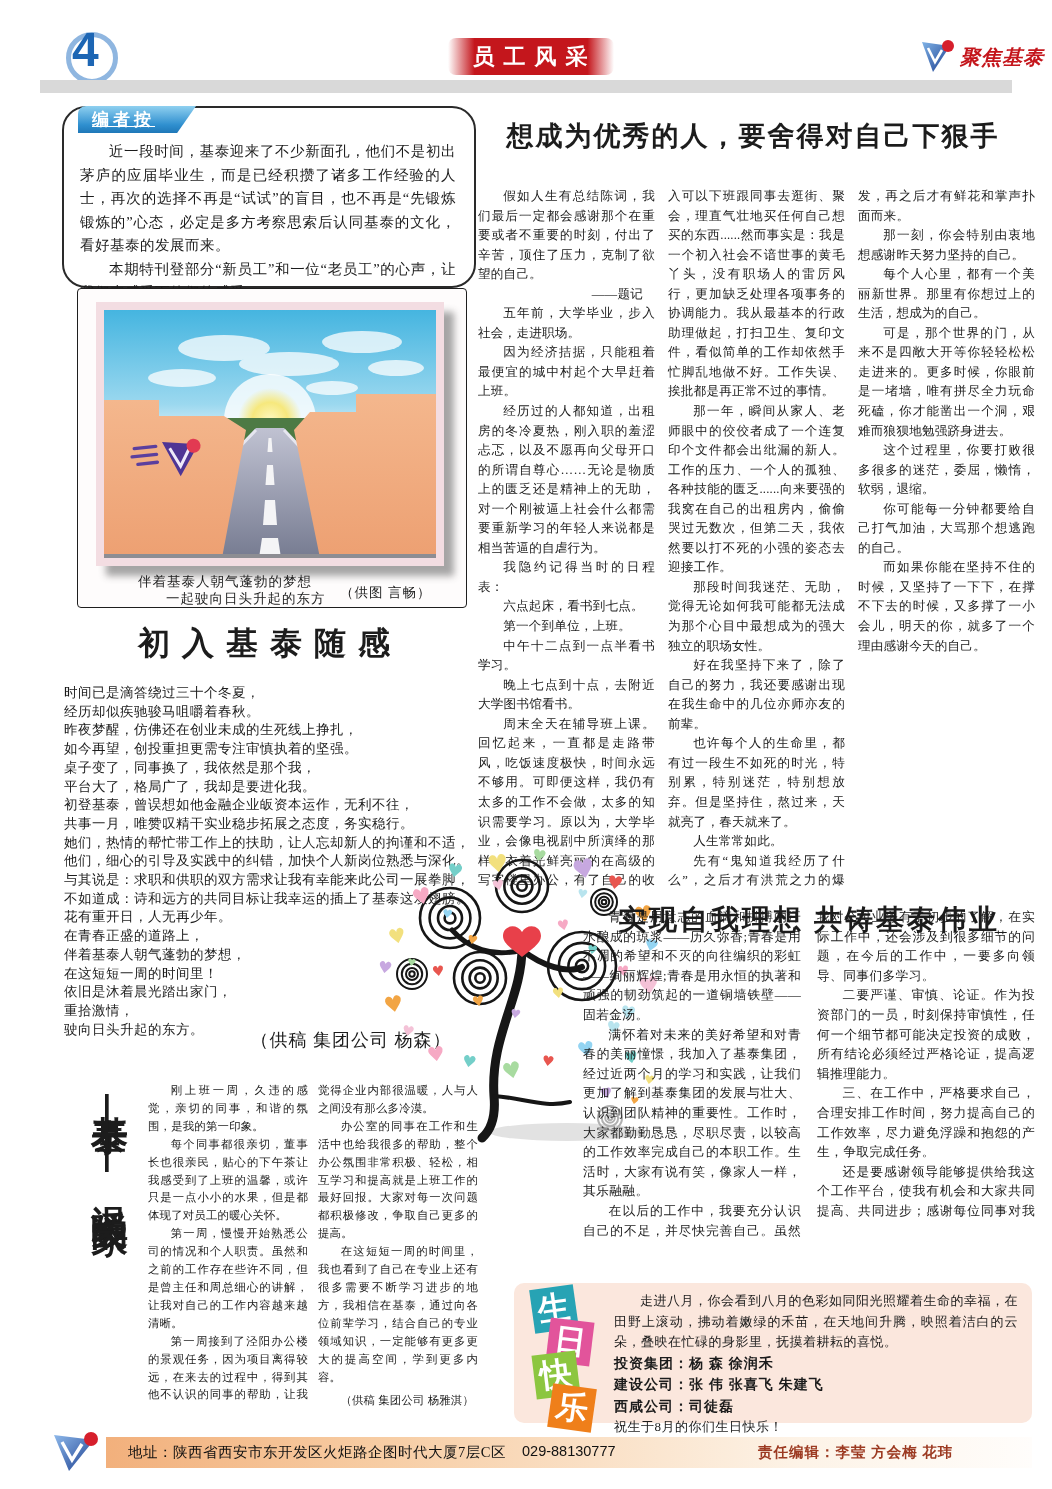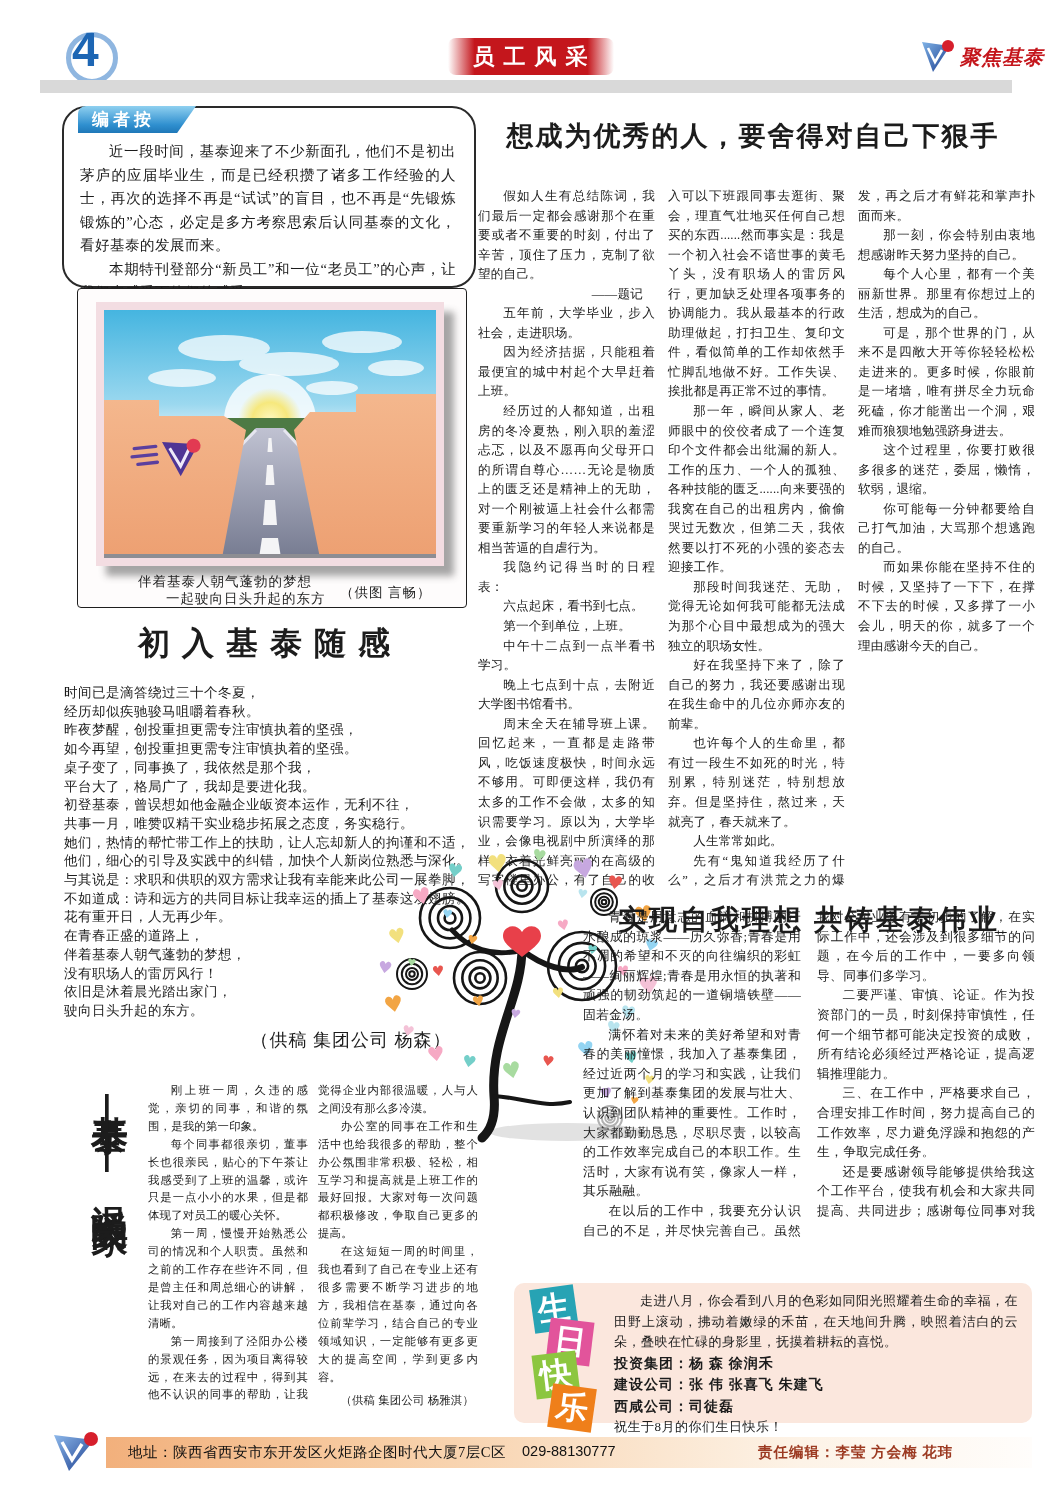--- a/index.html
+++ b/index.html
@@ -19,21 +19,21 @@
   .brand{left:920px;top:36px;width:150px;height:42px;display:flex;align-items:center;}
   .brand .mark{width:36px;height:38px;margin-right:4px;}
   .brand .btxt{color:#c4161c;font:700 italic 20px "Liberation Serif","DejaVu Serif",serif;letter-spacing:1px;white-space:nowrap;}
 
   
   .edbox{left:62px;top:106px;width:410px;height:178px;border:2px solid #2a2a2a;border-radius:24px;}
   .edtab{position:absolute;left:14px;top:-2px;width:118px;height:27px;
          background:linear-gradient(180deg,#8fd0f0 0%,#2f8fcf 70%,#1f78b8 100%);
          clip-path:polygon(0 0,100% 0,84% 100%,0 100%);border-radius:8px 0 0 0;
          display:flex;align-items:center;}
-  .edtab span{color:#fff;font:700 17px "Liberation Serif",serif;letter-spacing:4px;padding-left:14px;}
+  .edtab span{color:#fff;font:700 17px "Liberation Serif",serif;letter-spacing:4px;padding-left:14px;text-decoration:underline;}
   .edtext{position:absolute;left:16px;top:32px;width:376px;}
   .edtext p{margin:0;font-size:14.5px;line-height:23.5px;text-align:justify;text-indent:2em;letter-spacing:.5px;}
 
   
   .figure{left:77px;top:288px;width:388px;height:318px;border:1.5px solid #1e1e1e;border-radius:4px;background:#fefcfc;}
   .photo{position:absolute;left:18px;top:13px;width:332px;height:248px;background:#f3dde2;padding:8px;
          box-shadow:10px 10px 7px rgba(60,60,60,.45);}
   .cap1{position:absolute;left:60px;top:284px;font-size:13.5px;letter-spacing:1px;}
   .cap2{position:absolute;left:88px;top:301px;font-size:13.5px;letter-spacing:1px;}
   .capcredit{position:absolute;left:262px;top:295px;font-size:13.5px;letter-spacing:1px;}
@@ -184,35 +184,36 @@
     </div>
     <div class="cap1">伴着基泰人朝气蓬勃的梦想</div>
     <div class="cap2">一起驶向日头升起的东方</div>
     <div class="capcredit">（供图 言畅）</div>
   </div>
 
   <div class="abs poemtitle">初入基泰随感</div>
   <div class="abs poem">
       <div class="poem-line">时间已是滴答绕过三十个冬夏，</div>
       <div class="poem-line">经历却似疾驰骏马咀嚼着春秋。</div>
-      <div class="poem-line">昨夜梦醒，创投重担更需专注审慎执着的坚强，</div>
+      <div class="poem-line">昨夜梦醒，仿佛还在创业未成的生死线上挣扎，</div>
       <div class="poem-line">如今再望，创投重担更需专注审慎执着的坚强。</div>
       <div class="poem-line">桌子变了，同事换了，我依然是那个我，</div>
       <div class="poem-line">平台大了，格局广了，我却是要进化我。</div>
       <div class="poem-line">初登基泰，曾误想如他金融企业皈资本运作，无利不往，</div>
       <div class="poem-line">共事一月，唯赞叹精干实业稳步拓展之态度，务实稳行。</div>
       <div class="poem-line">她们，热情的帮忙带工作上的扶助，让人忘却新人的拘谨和不适，</div>
       <div class="poem-line">他们，细心的引导及实践中的纠错，加快个人新岗位熟悉与深化。</div>
       <div class="poem-line">与其说是：求职和供职的双方需求让我有幸能来此公司一展拳脚，</div>
       <div class="poem-line">不如道成：诗和远方的共同目标让我幸运的插上了基泰这双翅膀。</div>
       <div class="poem-line">花有重开日，人无再少年。</div>
       <div class="poem-line">在青春正盛的道路上，</div>
       <div class="poem-line">伴着基泰人朝气蓬勃的梦想，</div>
-      <div class="poem-line">没有职场人的雷厉风行！</div>
+      <div class="poem-line">在这短短一周的时间里！</div>
       <div class="poem-line">依旧是沐着晨光踏出家门，</div>
+      <div class="poem-line">重拾激情，</div>
       <div class="poem-line">驶向日头升起的东方。</div>
     </div>
   <div class="abs poemsig">（供稿 集团公司 杨森）</div>
 
   <div class="abs mtitle">想成为优秀的人，要舍得对自己下狠手</div>
   <div class="abs mbody">
       <p>假如人生有总结陈词，我们最后一定都会感谢那个在重要或者不重要的时刻，付出了辛苦，顶住了压力，克制了欲望的自己。</p>
       <p class="p-right">——题记</p>
       <p>五年前，大学毕业，步入社会，走进职场。</p>
       <p>因为经济拮据，只能租着最便宜的城中村起个大早赶着上班。</p>

